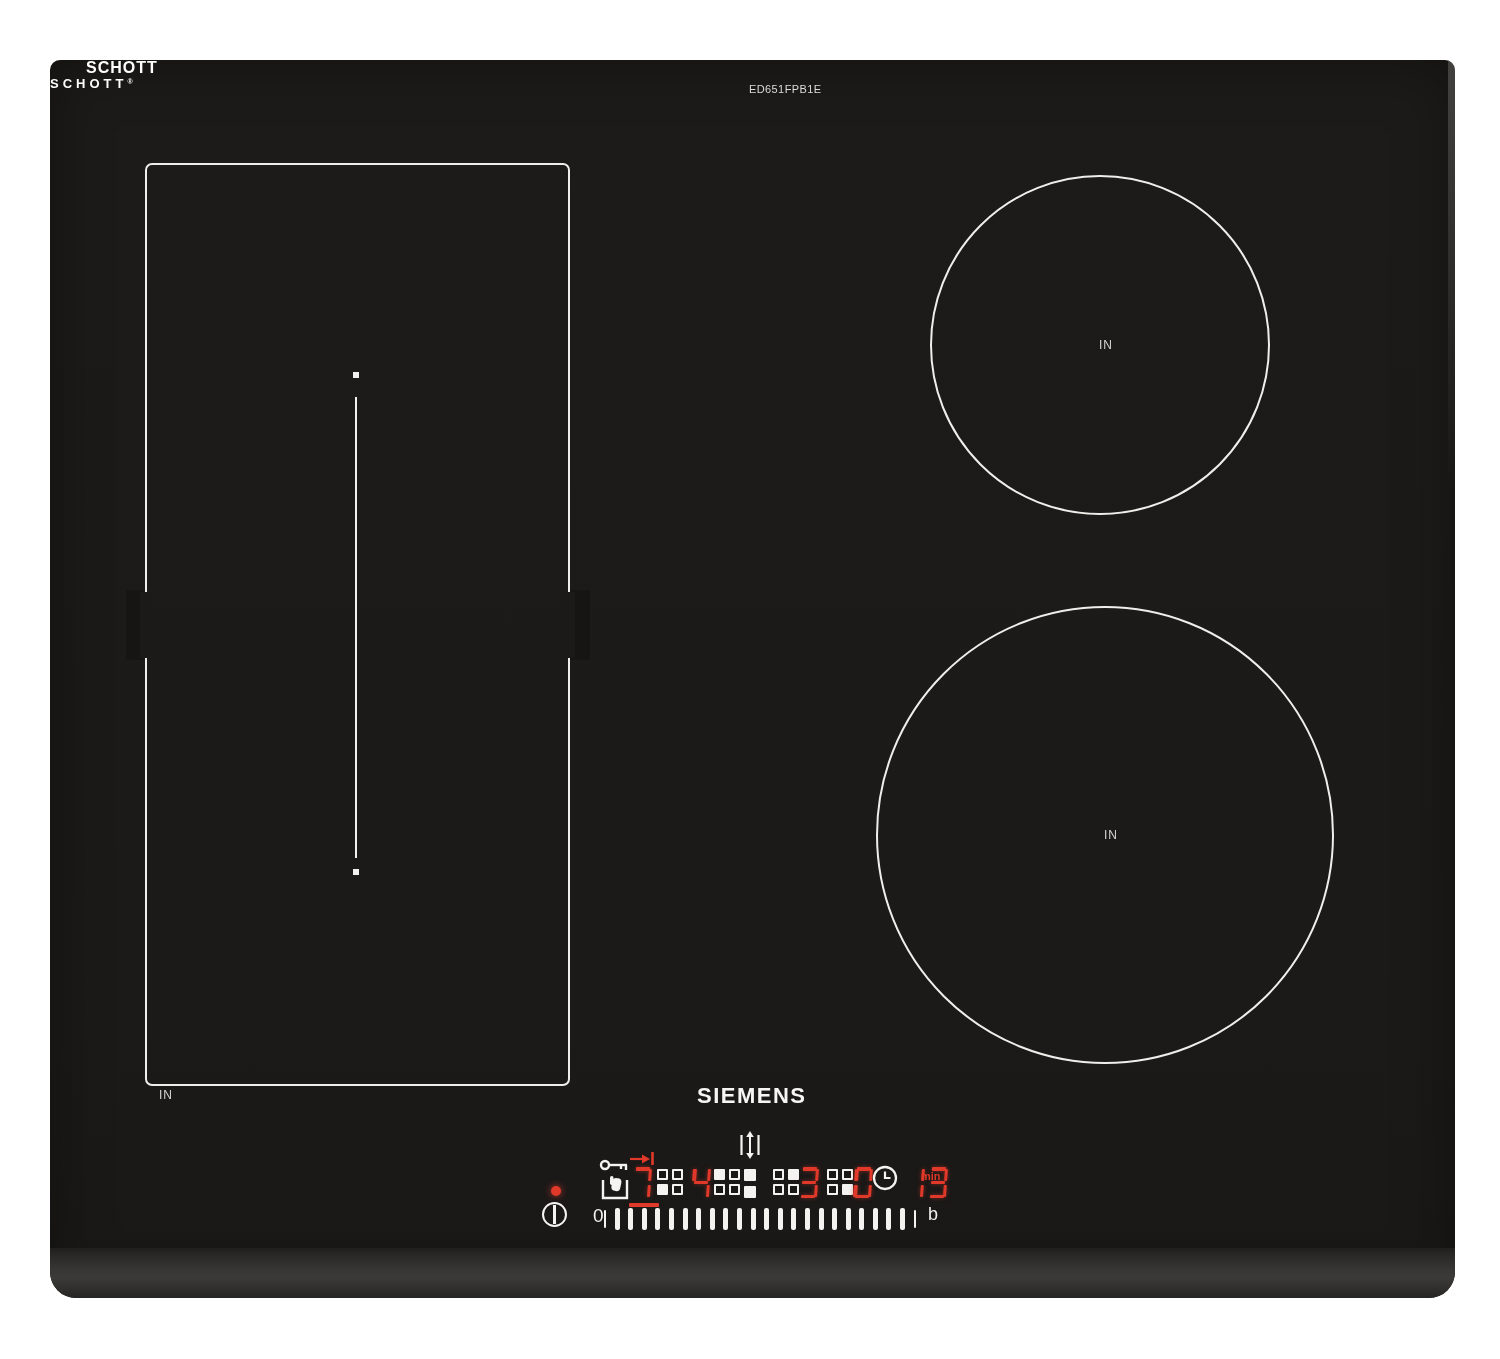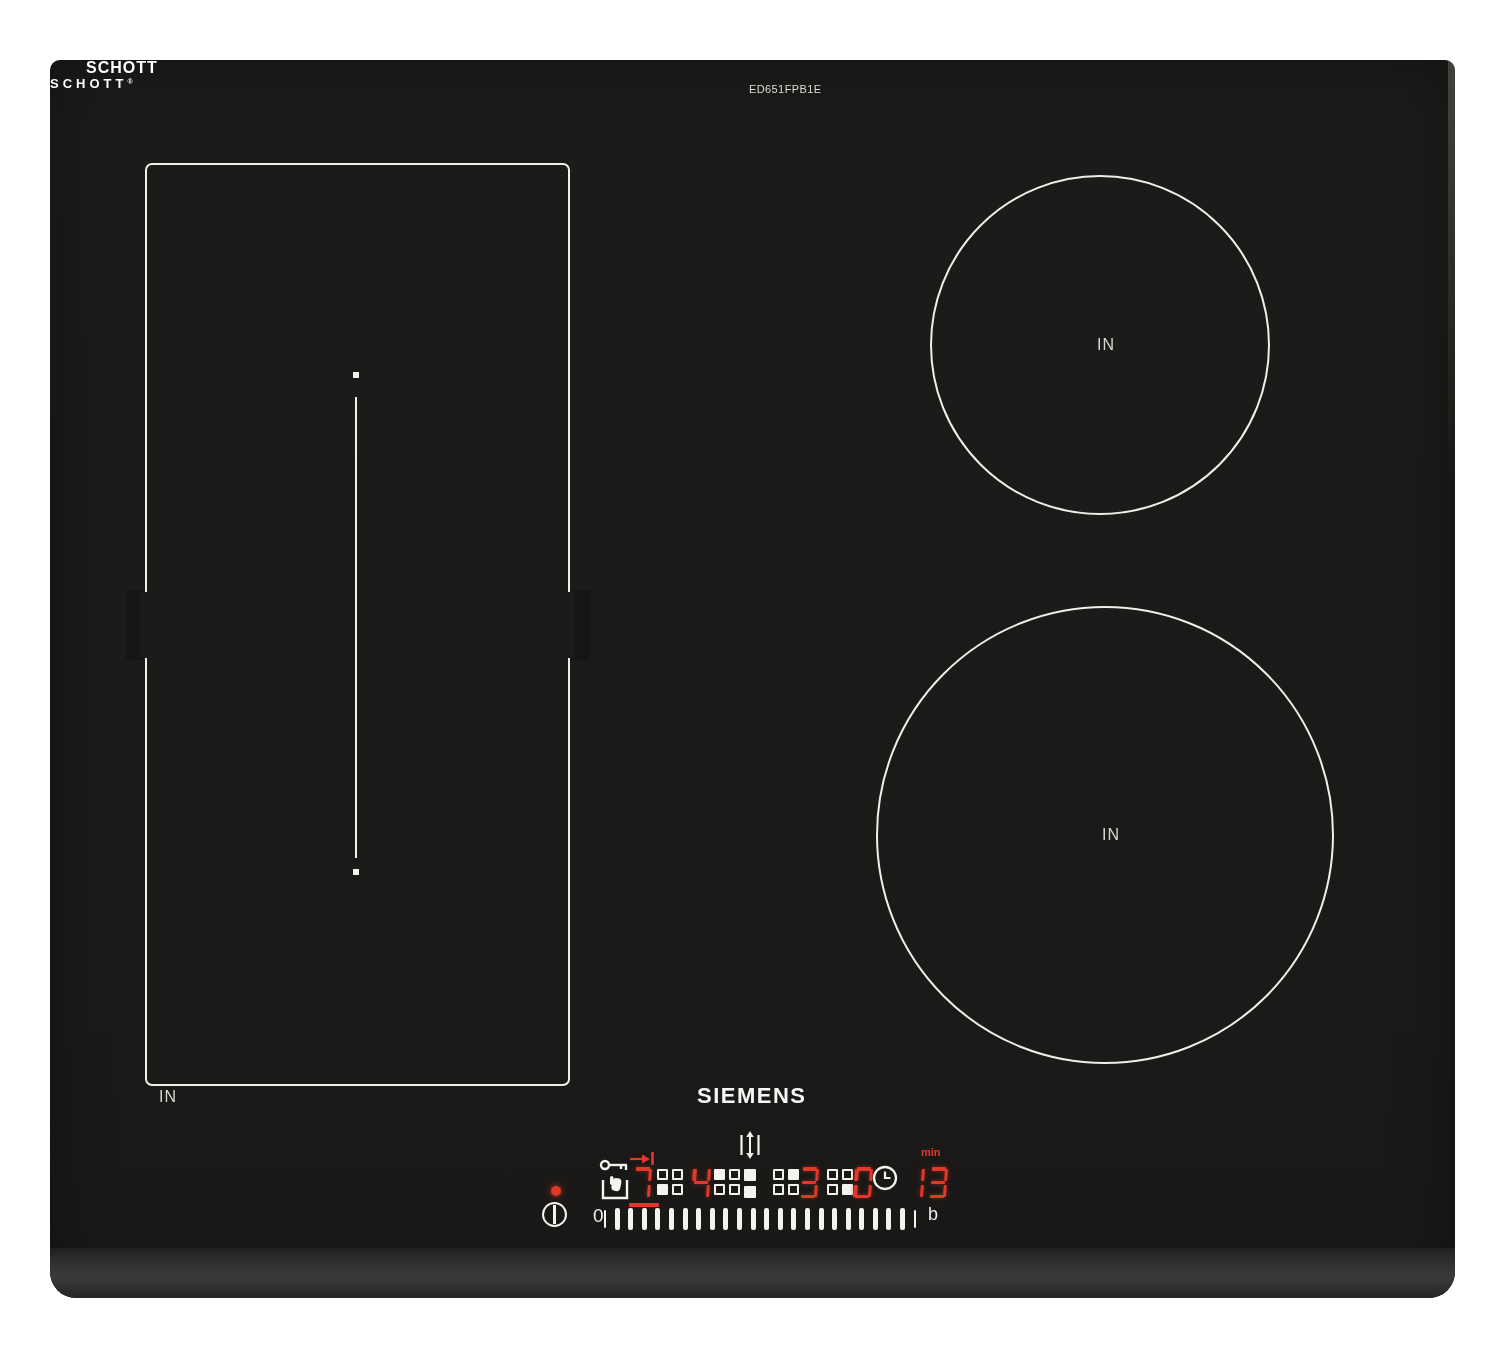--- a/index.html
+++ b/index.html
@@ -19,21 +19,21 @@
   .schott .l1{font-size:16px;font-weight:bold;letter-spacing:1px;margin-left:36px;}
   .schott .l2{font-size:13px;font-weight:bold;letter-spacing:4px;}
   .schott .reg{font-size:7px;vertical-align:4px;letter-spacing:0;}
   .schott .code{margin-top:7px;font-size:8px;letter-spacing:.5px;color:#d5d4d1;font-weight:normal;}
   .flex-rect{position:absolute;left:95px;top:103px;width:425px;height:923px;
        border:2px solid #efeeea;border-radius:7px;box-sizing:border-box;}
   .tab{position:absolute;width:20px;height:70px;background:#161514;border-radius:2px;}
   .gapcover{position:absolute;width:10px;height:66px;background:#1b1a18;}
   .cline{position:absolute;left:305px;top:337px;width:2px;height:461px;background:#f2f1ed;}
   .cdot{position:absolute;width:6px;height:6px;background:#f2f1ed;}
-  .zone-label{font-size:16px;letter-spacing:1px;color:#d7d6d2;padding-left:12px;}
+  .zone-label{font-size:12px;letter-spacing:1px;color:#d7d6d2;padding-left:12px;}
   .flex-in{position:absolute;left:97px;top:1028px;}
   .circle{position:absolute;border:2px solid #efeeea;border-radius:50%;box-sizing:border-box;
        display:flex;align-items:center;justify-content:center;}
   .c-small{left:880px;top:115px;width:340px;height:340px;}
   .c-large{left:826px;top:546px;width:458px;height:458px;}
   .siemens{position:absolute;left:647px;top:1023px;font-size:22px;font-weight:bold;
        letter-spacing:1.5px;color:#f7f6f4;}
   
   .reddot{position:absolute;left:501px;top:1126px;width:10px;height:10px;border-radius:50%;
        background:var(--led);box-shadow:0 0 7px rgba(226,58,43,.85);}
@@ -52,21 +52,21 @@
   .sg-b{right:0;top:1.5px;width:3.5px;height:12px;}
   .sg-e{left:0;bottom:1.5px;width:3.5px;height:12px;}
   .sg-c{right:0;bottom:1.5px;width:3.5px;height:12px;}
   .sg.on{background:var(--led);box-shadow:0 0 4px rgba(226,58,43,.5);}
   .qicon{position:absolute;width:26px;height:26px;display:grid;
        grid-template-columns:11px 11px;grid-template-rows:11px 11px;gap:4px;}
   .quad{border:2px solid var(--white);box-sizing:border-box;border-radius:1px;}
   .quad.filled{background:var(--white);}
   .stacked{position:absolute;left:694px;top:1109px;display:flex;flex-direction:column;gap:5px;}
   .stacked span{width:12px;height:12px;background:var(--white);border-radius:1px;}
-  .minlbl{position:absolute;left:871px;top:1086px;font-size:11px;font-weight:bold;color:var(--led);}
+  .minlbl{position:absolute;left:871px;top:1110px;font-size:11px;font-weight:bold;color:var(--led);}
   .ticks{position:absolute;left:554px;top:1146px;width:312px;height:26px;display:flex;
        align-items:center;justify-content:space-between;}
   .tick{width:5px;height:22px;background:var(--white);border-radius:2px;}
   .tick.thin{width:2px;height:18px;}
   .sl-lbl{position:absolute;font-size:19px;color:#f1f0ee;}
   :root{--led:#e0392a;--white:#f4f3f0;}
 </style>
 </head>
 <body>
 

